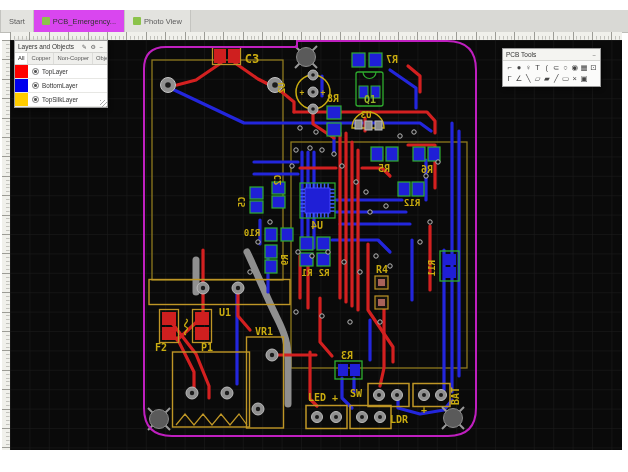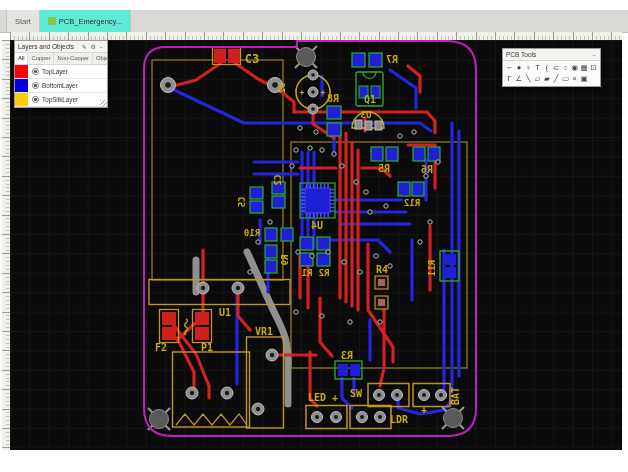--- a/index.html
+++ b/index.html
@@ -1,21 +1,21 @@
 <!DOCTYPE html>
 <html><head>
 <meta charset="utf-8">
 <style>
   html,body{margin:0;padding:0;}
   body{width:628px;height:472px;background:#ffffff;font-family:"Liberation Sans",sans-serif;position:relative;overflow:hidden;}
   
   .tabbar{position:absolute;left:0;top:10px;width:628px;height:22px;background:#d9d9d5;border-bottom:1px solid #bdbdb8;display:flex;align-items:stretch;}
   .tab{display:flex;align-items:center;gap:3px;padding:0 8px;font-size:7.5px;color:#5a5a5a;background:#e3e3df;border-right:1px solid #c4c4c0;cursor:default;white-space:nowrap;}
-  .tab.first{margin-left:6px;border-left:1px solid #c4c4c0;}
-  .tab.active{background:#5eead4;color:#333;}
+  .tab.first{border-left:1px solid #c4c4c0;}
+  .tab.active{background:#d946ef;color:#333;}
   .tabicon{width:8px;height:8px;border-radius:1px;display:inline-block;}
   
   .ruler-corner{position:absolute;left:2px;top:32px;width:8px;height:8px;background:#ececе7;background:#ececе7;}
   .ruler-top{position:absolute;left:10px;top:32px;width:612px;height:8px;background-color:#f0f0eb;
     background-image:repeating-linear-gradient(90deg,#9c9c96 0 1px,transparent 1px 19.4px),repeating-linear-gradient(90deg,#c2c2bc 0 1px,transparent 1px 3.88px);
     background-size:100% 100%,100% 45%;background-position:0 0,0 100%;background-repeat:no-repeat;}
   .ruler-left{position:absolute;left:2px;top:40px;width:8px;height:410px;background-color:#f0f0eb;
     background-image:repeating-linear-gradient(180deg,#9c9c96 0 1px,transparent 1px 19.4px),repeating-linear-gradient(180deg,#c2c2bc 0 1px,transparent 1px 3.88px);
     background-size:100% 100%,45% 100%;background-position:0 0,100% 0;background-repeat:no-repeat;}
   
@@ -45,20 +45,24 @@
 
 <div id="app">
 
   <div class="tabbar" id="tabbar">
       <div class="tab first">
         <span>Start</span>
       </div>
       <div class="tab active">
         <span class="tabicon" style="background: rgb(139, 195, 74);"></span>
         <span>PCB_Emergency...</span>
+      </div>
+      <div class="tab">
+        <span class="tabicon" style="background: rgb(139, 195, 74);"></span>
+        <span>Photo View</span>
       </div>
     </div>
 
   <div class="ruler-corner"></div>
   <div class="ruler-top"></div>
   <div class="ruler-left"></div>
 
   <div class="canvas">
     <svg width="612" height="410" viewBox="10 40 612 410">
       <defs>

